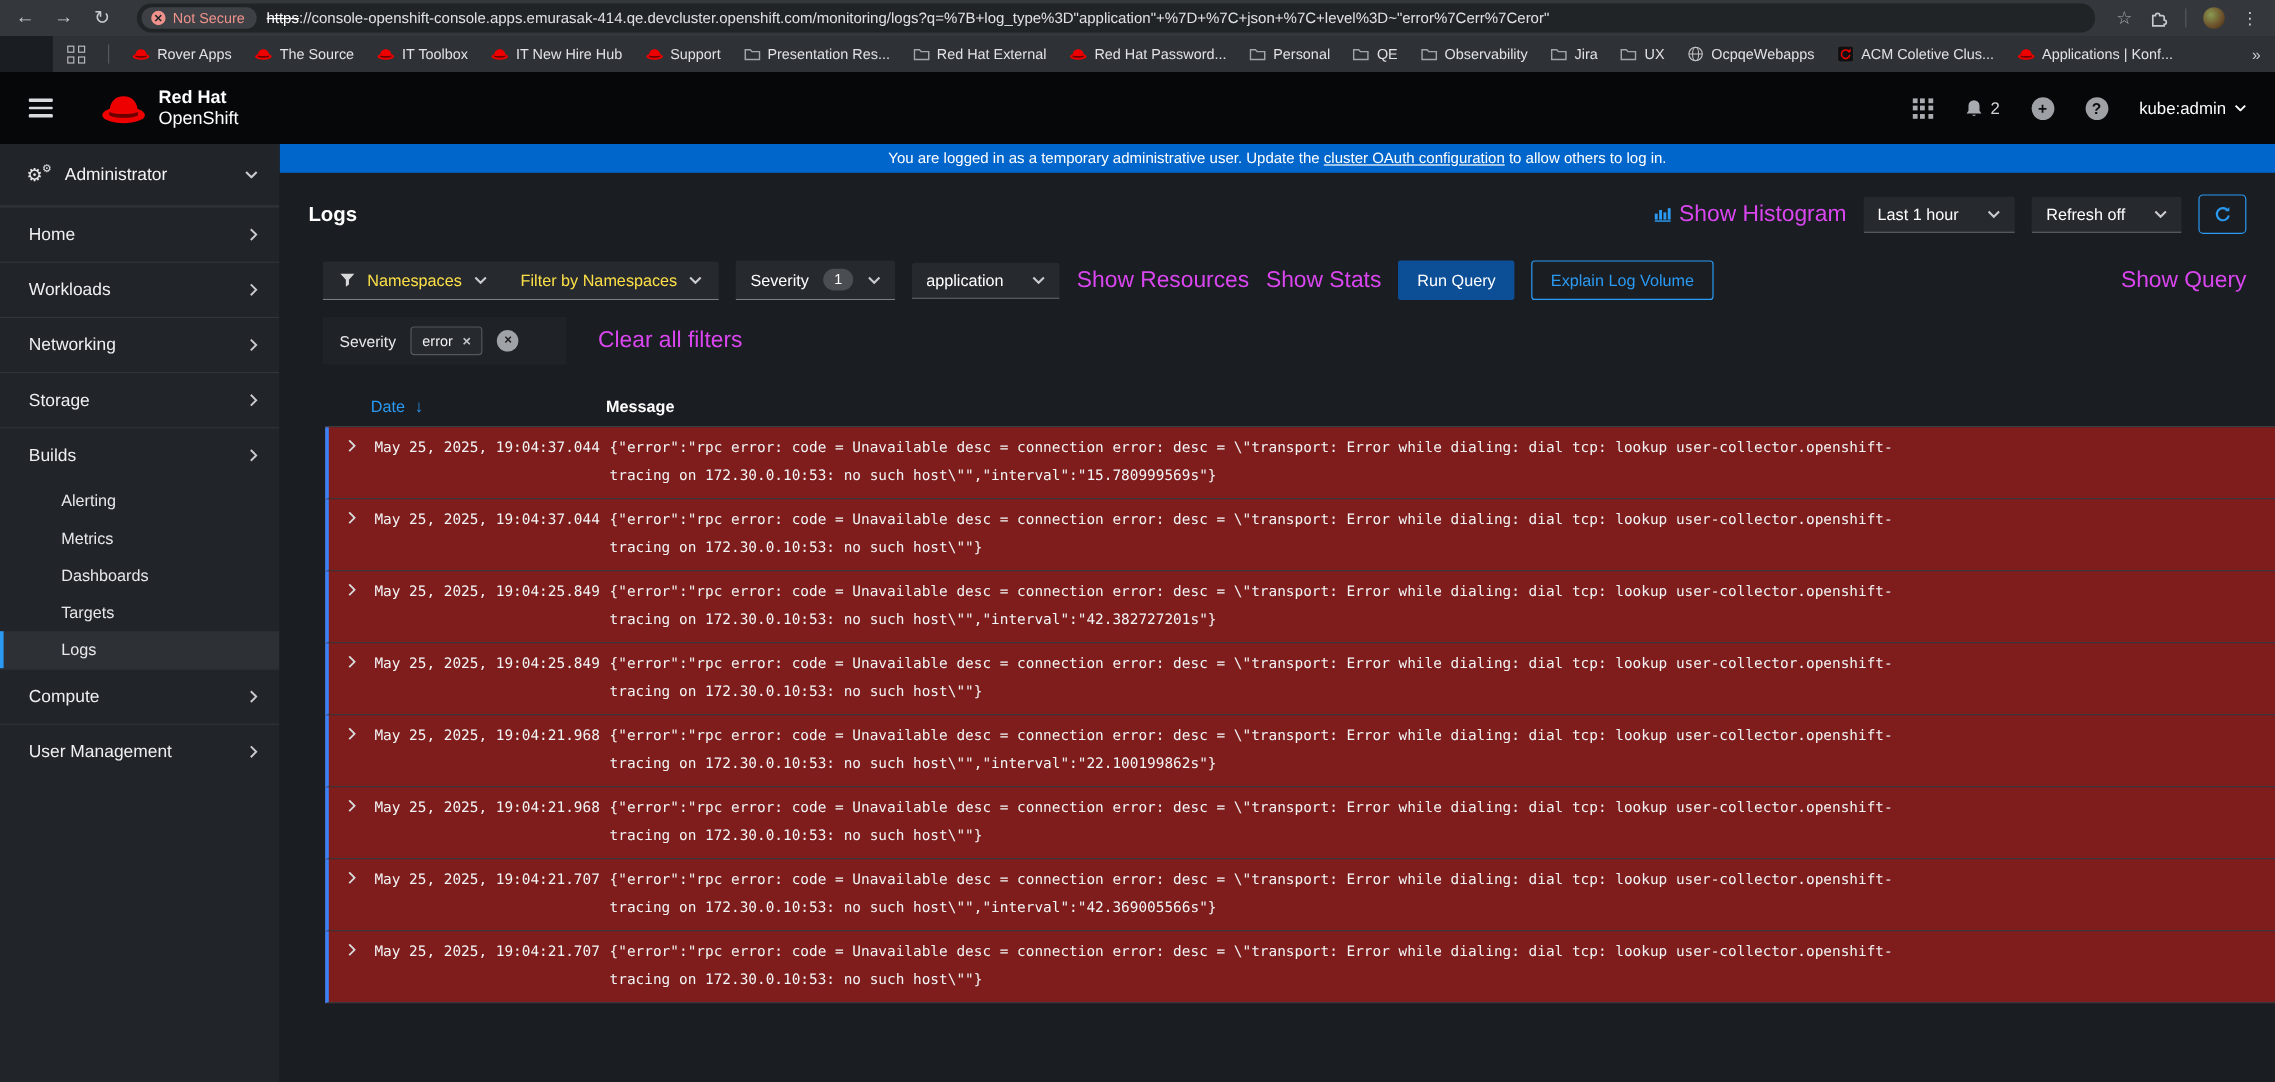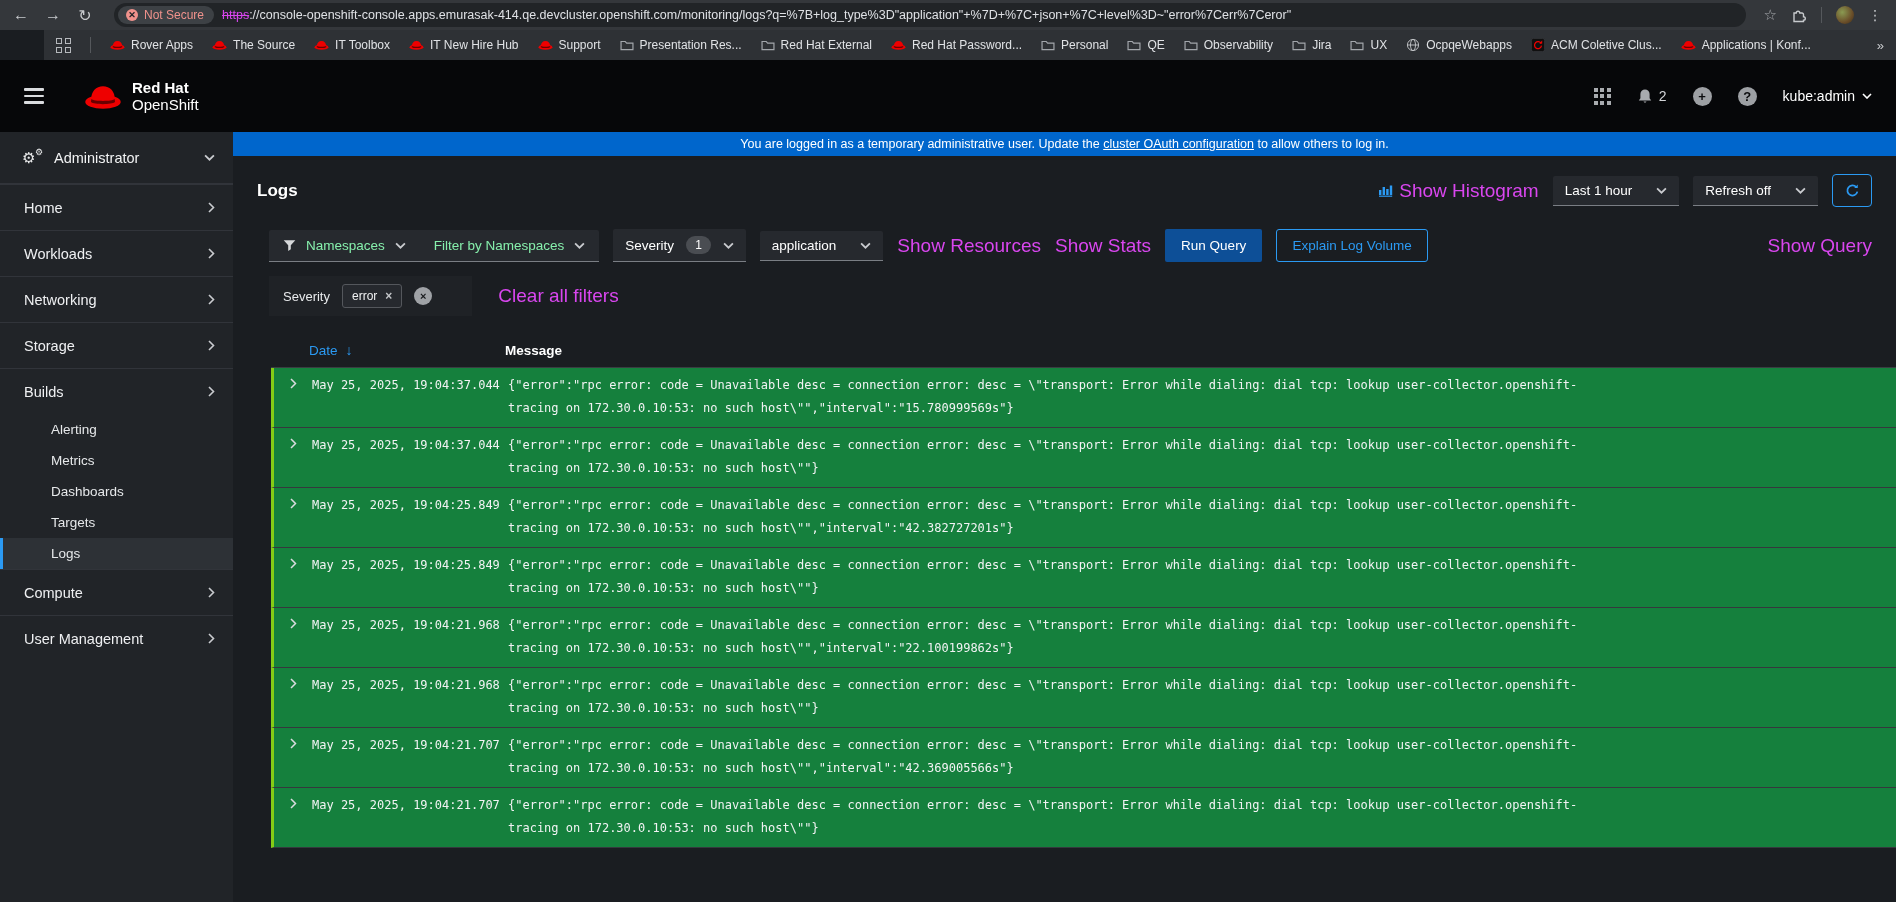--- a/index.html
+++ b/index.html
@@ -10,39 +10,39 @@
   
   .chrome-top { height:30px; background:#34373b; display:flex; align-items:center; padding:0 10px; gap:10px; }
   .nav-glyph { color:#c7cacd; font-size:16px; width:22px; text-align:center; cursor:default; }
   .omnibox { flex:1; height:24px; background:#212427; border-radius:12px; display:flex; align-items:center;
              padding:0 4px 0 4px; gap:8px; margin:0 8px; overflow:hidden; }
   .notsec { display:flex; align-items:center; gap:6px; background:#3d4145; border-radius:10px;
             padding:2px 10px 2px 8px; color:#f0928c; font-size:12px; white-space:nowrap; }
   .notsec-ic { width:12px; height:12px; border-radius:50%; background:#f0928c; color:#212427;
                font-size:9px; line-height:12px; text-align:center; font-weight:bold; }
   .urltext { color:#dfe1e5; font-size:12.5px; white-space:nowrap; overflow:hidden; }
-  .urltext .https { color:#d946ef; text-decoration:line-through;text-align:right; }
+  .urltext .https { color:#ffffff; text-decoration:line-through;text-align:right; }
   .chrome-right { display:flex; align-items:center; gap:14px; padding-right:4px; }
   .star { color:#a6a9ad; font-size:15px; }
   .vdiv { width:1px; height:16px; background:#55585c; }
   .avatar { width:18px; height:18px; border-radius:50%;
             background:radial-gradient(circle at 35% 35%, #8a9a52, #6b4f2a 60%, #3c2d16); }
   .dots { color:#c7cacd; font-size:14px; letter-spacing:0; }
 
   
   .bookmarks { height:30px; background:#2e3135; display:flex; align-items:center; padding:0 12px; gap:19px;
                font-size:12px; color:#e0e2e5; white-space:nowrap;margin-left:44px; }
   .apps-grid { display:grid; grid-template-columns:6px 6px; grid-gap:3px; }
   .apps-grid span { width:6px; height:6px; border:1.4px solid #b6b9bd; }
   .bm-item { display:flex; align-items:center; gap:6px; }
   .bm-icon { display:flex; align-items:center; }
   .bm-more { color:#c9cbce; font-size:13px; margin-left:auto; }
 
   
-  .masthead { height:72px; background:#060709; display:flex; align-items:center; padding:0 24px; }
+  .masthead { height:60px; background:#060709; display:flex; align-items:center; padding:0 24px; }
   .hamburger { width:20px; display:flex; flex-direction:column; gap:4px; margin-right:40px; cursor:pointer; }
   .hamburger span { height:2.5px; background:#d9dbde; border-radius:1px; }
   .brand { display:flex; align-items:center; gap:10px; }
   .brand-text { color:#fff; font-size:15px; line-height:1.15; }
   .brand-text b { display:block; }
   .mast-right { margin-left:auto; display:flex; align-items:center; gap:26px; }
   .grid9 { display:grid; grid-template-columns:repeat(3,4px); grid-gap:2.5px; }
   .grid9 span { width:4px; height:4px; background:#a8abaf; }
   .bell-wrap { display:flex; align-items:center; gap:6px; color:#d2d4d7; font-size:14px; }
   .circ-ic { width:19px; height:19px; border-radius:50%; background:#9da0a4; color:#0b0c0e;
@@ -73,21 +73,21 @@
   .page-title { color:#fff; font-size:17px; font-weight:bold; }
   .head-right { margin-left:auto; display:flex; align-items:center; gap:14px; }
   .bluelink { color:#d946ef; font-size:19px; cursor:pointer; text-decoration:none; display:flex; align-items:center; gap:6px; }
   .pf-select { background:#26292e; border:none; border-bottom:1px solid #7a7e84; border-radius:2px 2px 0 0;
                padding:7px 12px; display:flex; align-items:center; gap:24px; color:#fff; font-size:13.5px; cursor:pointer; }
   .sync-btn { width:40px; height:33px; border:1px solid #2b9af3; border-radius:4px; background:transparent;
               display:grid; place-items:center; cursor:pointer; }
 
   .toolbar { display:flex; align-items:center; gap:14px; padding:10px 24px 0 36px; }
   .filter-group { display:flex; background:#26292e; border-bottom:1px solid #7a7e84; border-radius:2px 2px 0 0; }
-  .fg-seg { padding:8px 14px; display:flex; align-items:center; gap:10px; color:#86efac; font-size:13.5px; cursor:pointer; }
+  .fg-seg { padding:8px 14px; display:flex; align-items:center; gap:10px; color:#fde047; font-size:13.5px; cursor:pointer; }
   .badge { background:#4a4d52; border-radius:9px; padding:0 9px; line-height:18px; font-size:12px; color:#fff; }
   .btn-primary { background:#0d4f97; color:#fff; border:none; border-radius:2px; padding:9px 16px;
                  font-size:13.5px; cursor:pointer; }
   .btn-outline { background:transparent; color:#2b9af3; border:1px solid #2b9af3; border-radius:3px;
                  padding:8px 15px; font-size:13.5px; cursor:pointer; }
   .spacer { flex:1; }
 
   .chip-row { display:flex; align-items:center; gap:26px; padding:14px 24px 0 36px; }
   .chip-group { background:#1f2226; padding:8px 40px 8px 14px; display:flex; align-items:center; gap:12px; }
   .chip-label { color:#e8eaec; font-size:13px; }
@@ -99,21 +99,21 @@
 
   
   .logtable { margin:26px 0 0 38px; }
   .t-head { display:flex; align-items:center; padding:0 0 9px 0; border-bottom:1px solid #3a3d42; }
   .col-chev { width:38px; flex-shrink:0; }
   .col-date { width:196px; flex-shrink:0; }
   .col-msg { flex:1; }
   .h-date { color:#2b9af3; font-size:13.5px; cursor:pointer; display:flex; gap:8px; align-items:center; }
   .h-date .arrow { font-size:14px; }
   .h-msg { color:#fff; font-size:13.5px; font-weight:bold; }
-  .log-row { display:flex; background:#15803d; border-left:3px solid #84cc16; border-bottom:1px solid #35383d;
+  .log-row { display:flex; background:#7f1d1d; border-left:3px solid #3b82f6; border-bottom:1px solid #35383d;
              padding:6px 0 7px; }
   .log-row .col-chev { display:flex; justify-content:center; padding-top:4px; color:#d9dbde; }
   .row-chev { cursor:pointer; }
   .cell-date { color:#f2f3f4; font-size:12px; line-height:23px; }
   .cell-msg { color:#f2f3f4; font-size:12px; line-height:23px; padding-right:16px; white-space:pre-wrap; word-break:break-all; }
 </style>
 </head>
 <body>
 
 <div class="chrome-top">

